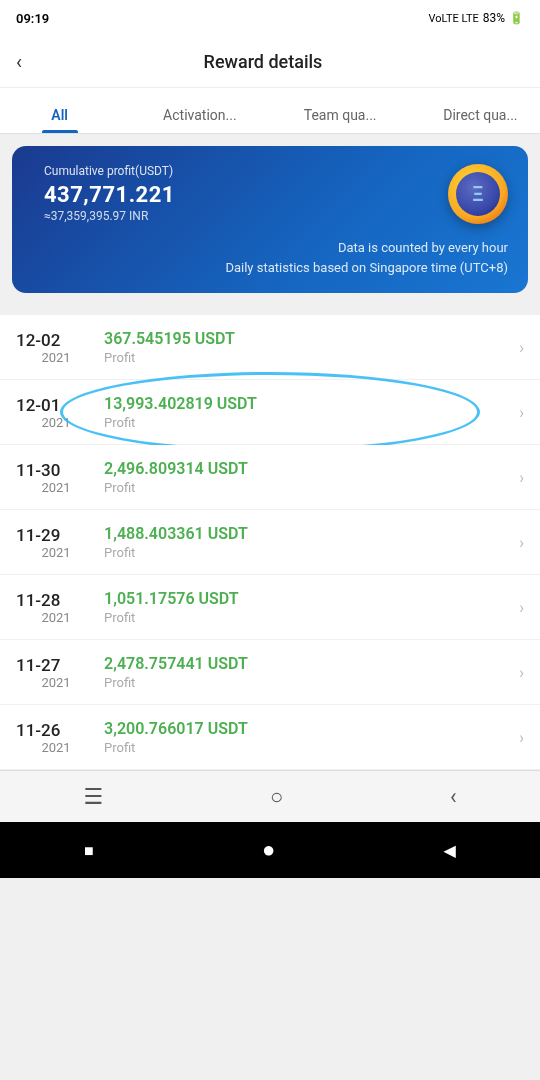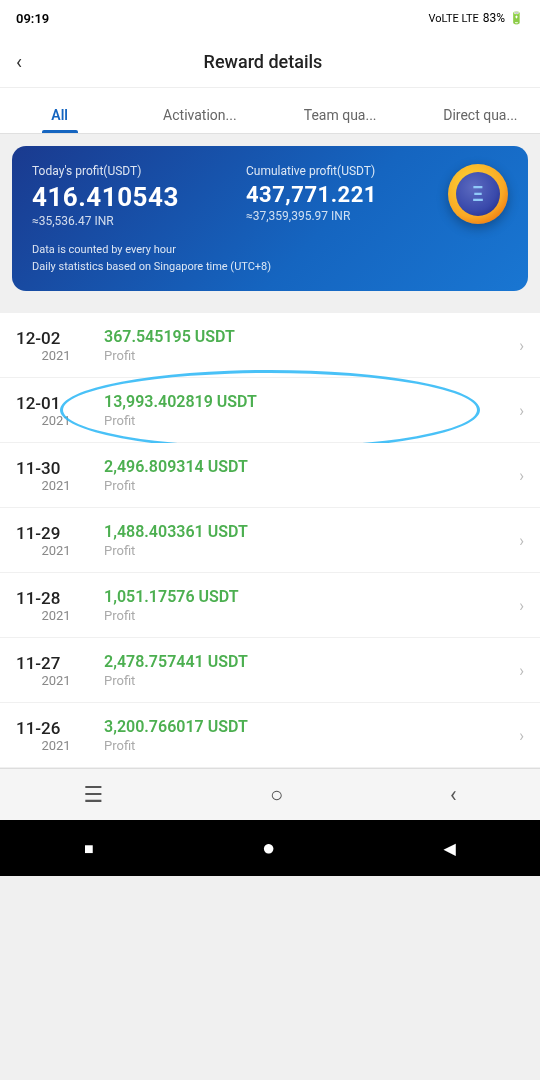--- a/index.html
+++ b/index.html
@@ -152,23 +152,23 @@
       height: 44px;
       background: radial-gradient(circle at 40% 35%, #5c6bc0, #3949ab 60%, #1a237e 100%);
       border-radius: 50%;
       display: flex;
       align-items: center;
       justify-content: center;
       font-size: 20px;
     }
     .profit-note {
       margin-top: 14px;
-      font-size: 11px;
+      font-size: 13px;
       color: rgba(255,255,255,0.85);
-      text-align: left;
+      text-align: right;
       line-height: 1.5;
     }
 
     
     .list-container {
       background: #d946ef;
       margin: 0;
     }
 
     .list-item {
@@ -285,25 +285,20 @@
 
 <div class="tabs">
   <div class="tab active">All</div>
   <div class="tab">Activation...</div>
   <div class="tab">Team qua...</div>
   <div class="tab">Direct qua...</div>
 </div>
 
 <div class="profit-card">
   <div class="profit-card-row">
-    <div class="profit-section">
-      <div class="profit-label">Today's profit(USDT)</div>
-      <div class="profit-value">416.410543</div>
-      <div class="profit-inr">≈35,536.47 INR</div>
-    </div>
     <div class="profit-section" style="margin-left:12px;">
       <div class="profit-label">Cumulative profit(USDT)</div>
       <div class="profit-value" style="font-size:22px;">437,771.221</div>
       <div class="profit-inr">≈37,359,395.97 INR</div>
     </div>
     <div class="coin-icon">
       <div class="coin-outer">
         <div class="coin-inner">
           <span style="color:#90caf9;font-weight:bold;">Ξ</span>
         </div>

